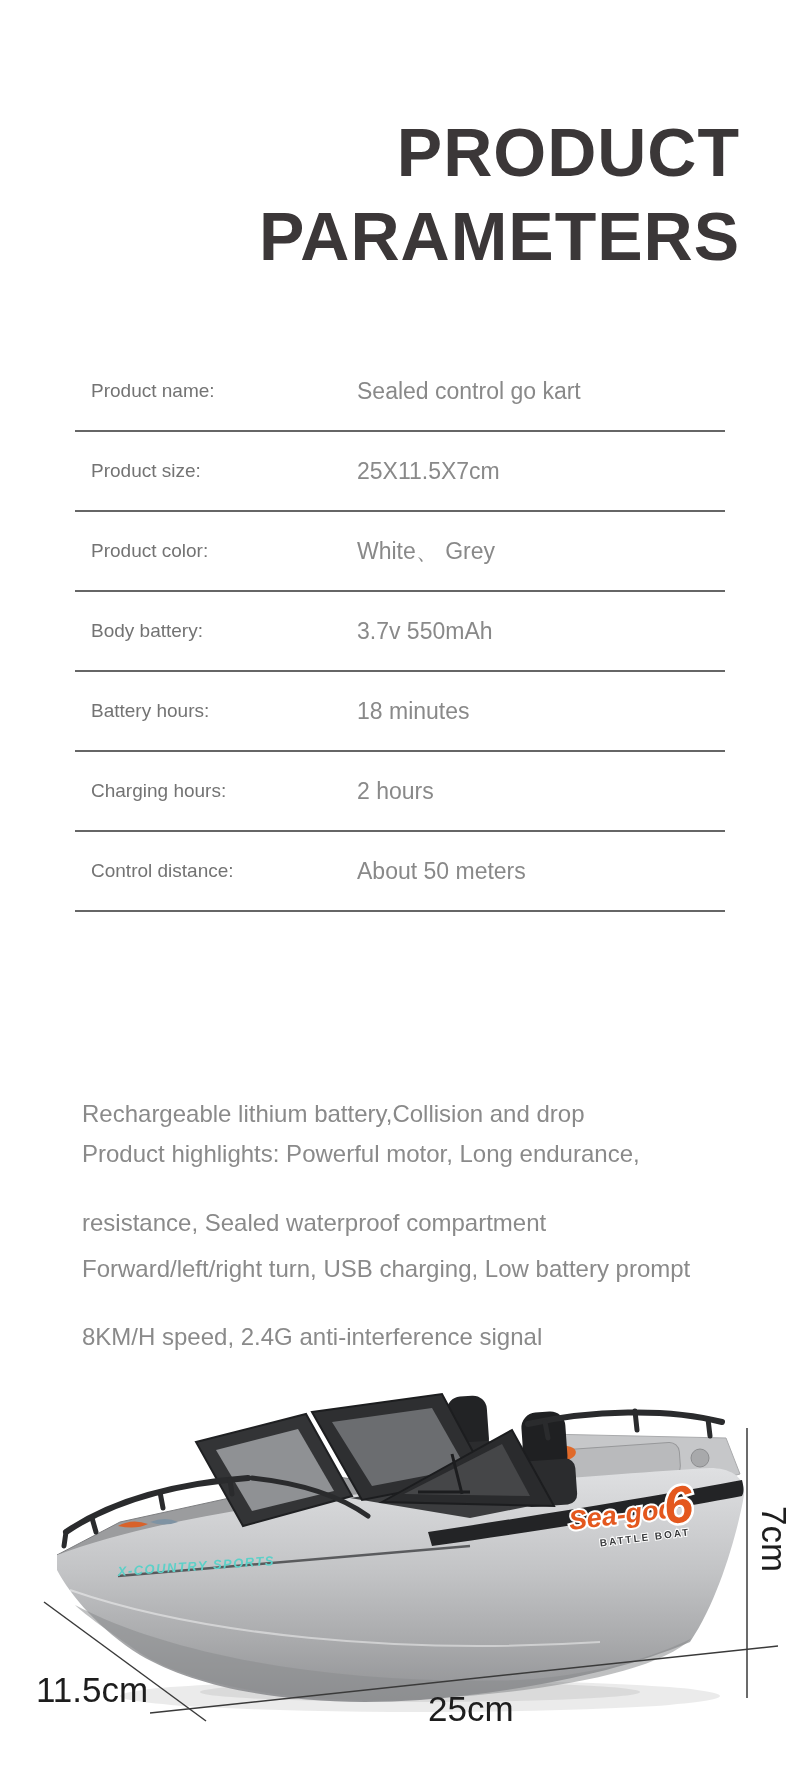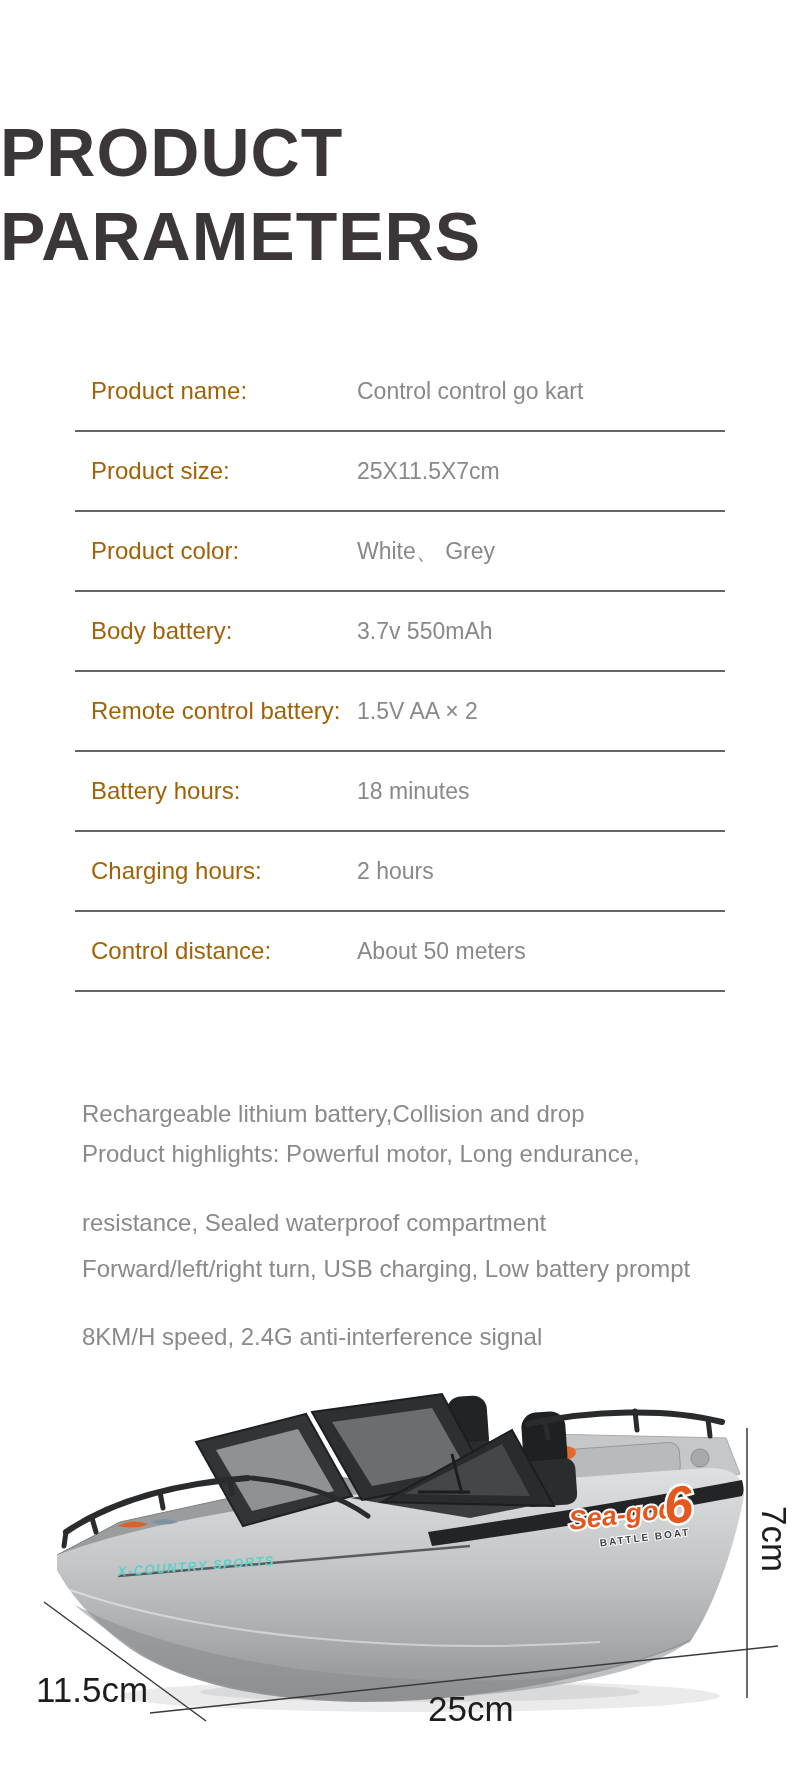--- a/index.html
+++ b/index.html
@@ -1,25 +1,25 @@
 <!DOCTYPE html>
 <html><head>
 <meta charset="utf-8">
 <style>
   html,body{margin:0;padding:0;background:#ffffff;}
   #page{position:relative;width:800px;height:1779px;background:#ffffff;overflow:hidden;
         font-family:"Liberation Sans","DejaVu Sans",sans-serif;}
   
-  .title{position:absolute;top:110px;left:0;width:740px;text-align:left;
+  .title{position:absolute;top:110px;left:0;width:740px;text-align:right;
          font-size:68px;font-weight:bold;line-height:84px;letter-spacing:1px;color:#3b3738;}
   
   .spec-table{position:absolute;top:352px;left:75px;width:650px;}
   .trow{position:relative;height:80px;border-bottom:2px solid #666666;box-sizing:border-box;}
   .tlabel{position:absolute;left:16px;top:50%;transform:translateY(-50%);
-          font-size:24px;color:#a16207;white-space:nowrap;}
+          font-size:19px;color:#737373;white-space:nowrap;}
   .tvalue{position:absolute;left:282px;top:50%;transform:translateY(-50%);
           font-size:23px;color:#898989;white-space:nowrap;}
   
   .hl{position:absolute;left:82px;white-space:nowrap;font-size:24px;color:#8a8a8a;}
   .hl1{top:1140px;} .hl2{top:1100px;} .hl3{top:1209px;} .hl4{top:1255px;} .hl5{top:1298px;margin-top:25px;}
   
   .figure{position:absolute;top:1380px;left:0;width:800px;height:399px;}
   .dimtext{font-size:35px;fill:#1d1d1d;font-family:"Liberation Sans","DejaVu Sans",sans-serif;}
 </style>
 </head>
@@ -28,37 +28,33 @@
 <div id="page">
 
   <div class="title">
     <div>PRODUCT</div>
     <div>PARAMETERS</div>
   </div>
 
   <div class="spec-table">
     <div class="trow">
       <span class="tlabel">Product name:</span>
-      <span class="tvalue">Control control go kart</span>
+      <span class="tvalue">Sealed control go kart</span>
     </div>
     <div class="trow">
       <span class="tlabel">Product size:</span>
       <span class="tvalue">25X11.5X7cm</span>
     </div>
     <div class="trow">
       <span class="tlabel">Product color:</span>
       <span class="tvalue">White、 Grey</span>
     </div>
     <div class="trow">
       <span class="tlabel">Body battery:</span>
       <span class="tvalue">3.7v 550mAh</span>
-    </div>
-    <div class="trow">
-      <span class="tlabel">Remote control battery:</span>
-      <span class="tvalue">1.5V AA × 2</span>
     </div>
     <div class="trow">
       <span class="tlabel">Battery hours:</span>
       <span class="tvalue">18 minutes</span>
     </div>
     <div class="trow">
       <span class="tlabel">Charging hours:</span>
       <span class="tvalue">2 hours</span>
     </div>
     <div class="trow">

